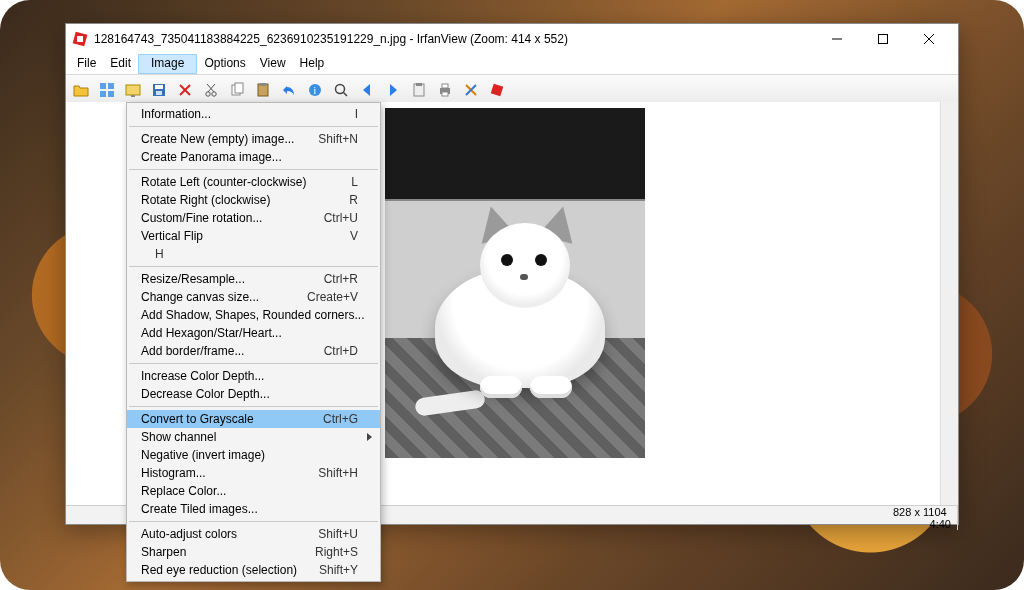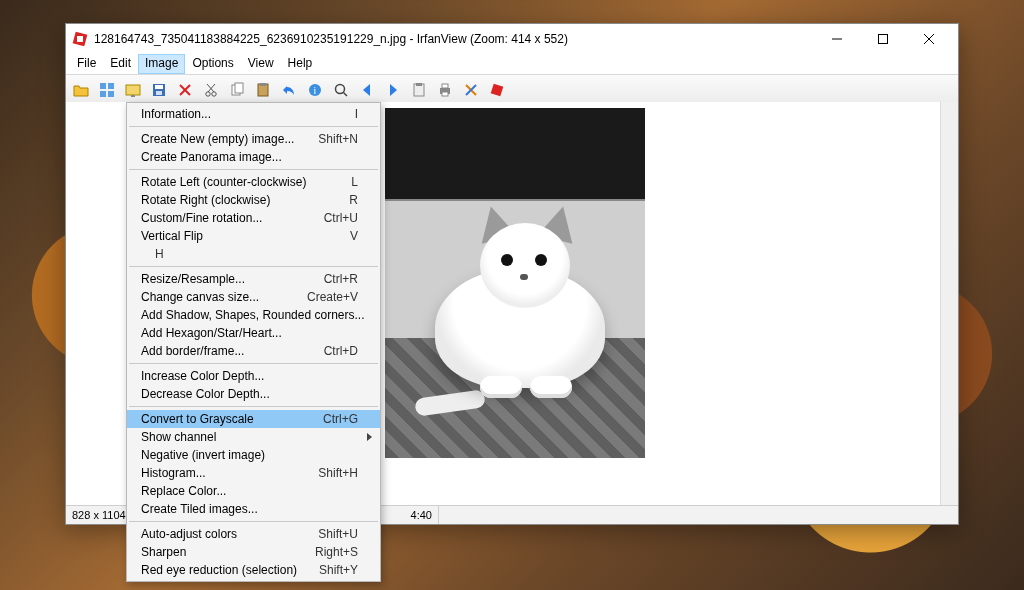--- a/index.html
+++ b/index.html
@@ -2,37 +2,37 @@
 <html><head>
 <meta charset="utf-8">
 <style>
   html,body{margin:0;padding:0;width:1024px;height:590px;overflow:hidden;font-family:"Segoe UI",Tahoma,sans-serif;font-size:12px;color:#000;}
   .desktop{position:relative;width:1024px;height:590px;background:
     radial-gradient(circle at 15% 70%,#f6d37a 0 60px,transparent 61px),
     radial-gradient(circle at 10% 50%,#b36b22 0 70px,transparent 71px),
     radial-gradient(circle at 85% 80%,#e6a33a 0 80px,transparent 81px),
     radial-gradient(circle at 90% 60%,#8a4a1f 0 70px,transparent 71px),
     linear-gradient(135deg,#3a2a1c 0%,#6b4a2a 25%,#a46a33 45%,#6b4728 70%,#3b2a1d 100%);
-    background-blend-mode:normal;}
+    background-blend-mode:normal;border-radius:30px;}
   .window{position:absolute;left:65px;top:23px;width:892px;height:500px;background:#fff;
     border:1px solid #8a8a8a;box-shadow:0 6px 24px rgba(0,0,0,.35);}
   .titlebar{height:30px;display:flex;align-items:center;padding:0 6px;background:#fff;}
   .app-icon{width:16px;height:16px;margin-right:6px;display:inline-flex;align-items:center;justify-content:center;}
   .title-text{flex:1;white-space:nowrap;overflow:hidden;text-overflow:ellipsis;font-size:12px;}
   .win-btn{width:46px;height:30px;display:flex;align-items:center;justify-content:center;color:#333;}
   .menubar{height:20px;display:flex;padding:0 4px;border-bottom:1px solid #d9d9d9;background:#fff;}
   .menu-item{padding:2px 7px;cursor:default;}
-  .menu-item.open{background:#cce8ff;border:1px solid #99d1ff;padding:1px 6px;}
+  .menu-item.open{background:#cce8ff;border:1px solid #99d1ff;padding:1px 12px;}
   .toolbar{height:26px;display:flex;align-items:center;gap:4px;padding:2px 4px;
     background:linear-gradient(#fafafa,#ebebeb);border-bottom:1px solid #cfcfcf;}
   .tbtn{width:20px;height:20px;display:flex;align-items:center;justify-content:center;border:1px solid transparent;}
   .content{position:absolute;left:0;right:0;top:78px;bottom:18px;background:#fff;}
   .scroll-v{position:absolute;right:0;top:0;width:17px;bottom:0;background:#f0f0f0;border-left:1px solid #dcdcdc;}
   .statusbar{position:absolute;left:0;right:0;bottom:0;height:18px;background:#f2f2f2;border-top:1px solid #cfcfcf;
-    display:flex;align-items:flex-end;font-size:11px;}
+    display:flex;align-items:flex-end;font-size:11px;flex-direction:column;}
   .status-cell{padding:0 6px;border-right:1px solid #cfcfcf;height:100%;display:flex;align-items:center;}
   .image-view{position:absolute;left:319px;top:6px;width:260px;height:350px;overflow:hidden;
     background:#000;}
   
   .cat{position:relative;width:100%;height:100%;background:linear-gradient(#1a1a1a 0 26%,#cfcfcf 26% 72%,#9a9a9a 72% 100%);}
   .cat .wall{position:absolute;left:0;top:26%;right:0;height:2px;background:#888;}
   .cat .blanket{position:absolute;left:0;right:0;bottom:0;height:120px;
     background:repeating-linear-gradient(45deg,#5f5f5f 0 10px,#7a7a7a 10px 20px);}
   .cat .body{position:absolute;left:50px;bottom:70px;width:170px;height:120px;border-radius:60% 60% 50% 50%;
     background:radial-gradient(ellipse at 50% 30%,#fff 0 55%,#eaeaea 70%);box-shadow:0 8px 16px rgba(0,0,0,.25);}

